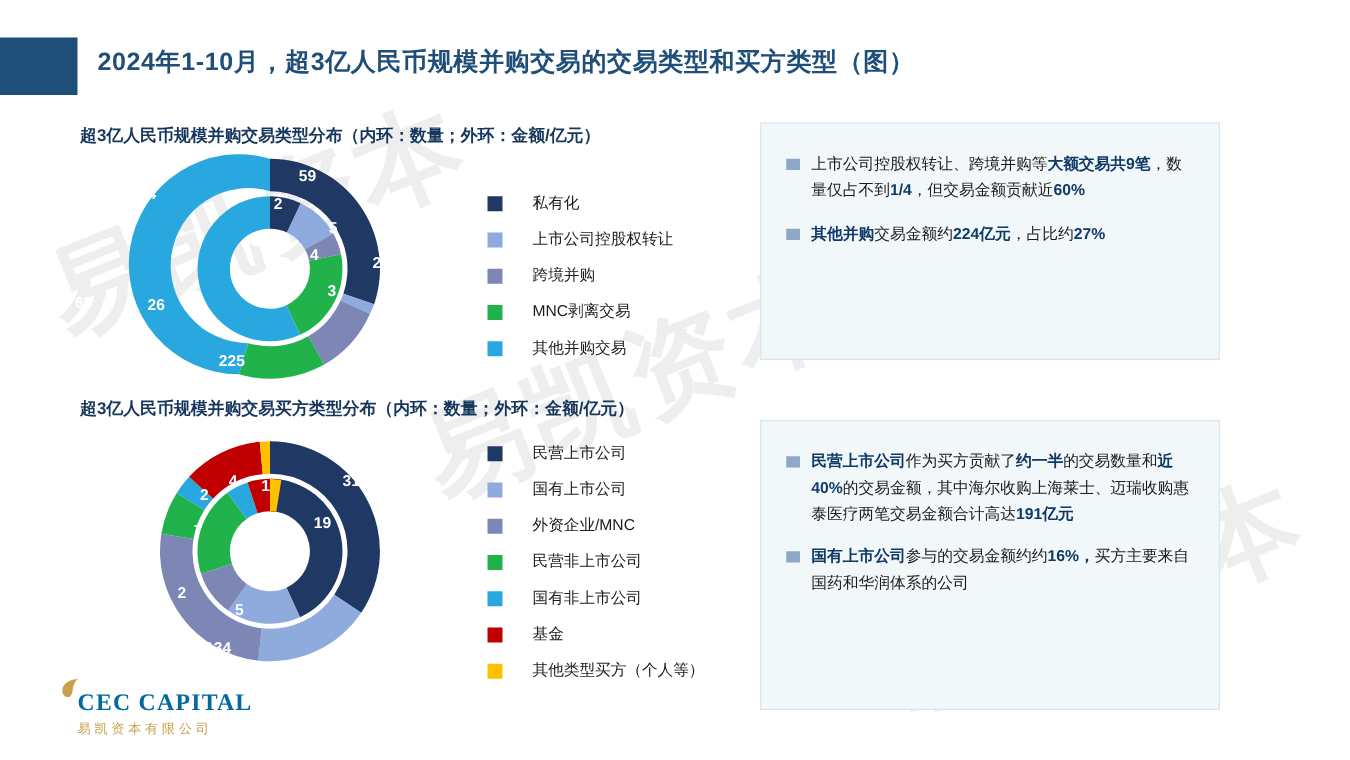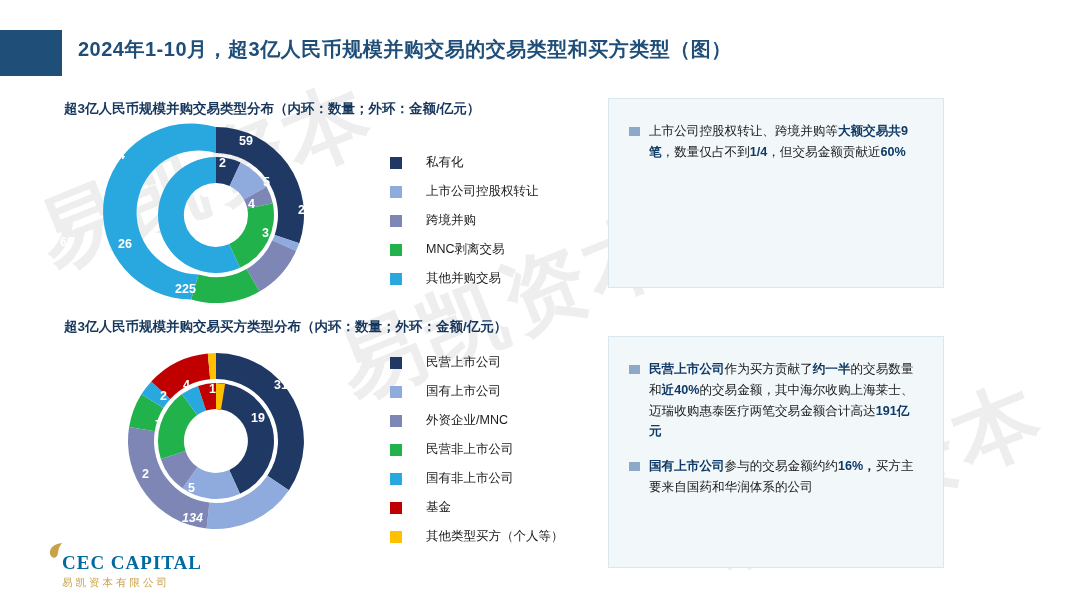--- a/index.html
+++ b/index.html
@@ -57,21 +57,21 @@
 
   .legend { position:absolute; font-size:12.5px; color:#1a1a1a; }
   #legend1 { left:390px; top:148px; }
   #legend2 { left:390px; top:348px; }
   .legend-row { display:flex; align-items:center; height:29px;gap:15px; }
   .legend-sw { width:12px; height:12px; margin-right:9px; flex:0 0 12px; }
   .legend-lb { white-space:nowrap; }
 
   
   .panel {
-    position:absolute; left:608px; width:336px;
+    position:absolute; left:608px; width:368px;
     background:#f2f7fa; border:1px solid #dbe7ef;
   }
   #panel1 { top:98px; height:190px; }
   #panel2 { top:336px; height:232px; }
   .bullet-list { padding:22px 22px 0 20px; }
   .bullet {
     display:flex; margin-bottom:14px;
     font-size:12.6px; line-height:1.65; color:#1a1a1a;
   }
   .bullet .mk {
@@ -195,21 +195,21 @@
         <path d="M -33.5 47.3 A 58 58 0 0 1 -55.2 17.9 L -30.5 9.9 A 32 32 0 0 0 -18.5 26.1 Z" fill="#7e86b5"></path>
         <path d="M -55.2 17.9 A 58 58 0 0 1 -34.1 -46.9 L -18.8 -25.9 A 32 32 0 0 0 -30.5 9.9 Z" fill="#21b24b"></path>
         <path d="M -34.1 -46.9 A 58 58 0 0 1 -18.0 -55.1 L -9.9 -30.4 A 32 32 0 0 0 -18.8 -25.9 Z" fill="#29a8e0"></path>
         <path d="M -18.0 -55.1 A 58 58 0 0 1 9.1 -57.3 L 5.0 -31.6 A 32 32 0 0 0 -9.9 -30.4 Z" fill="#c00000"></path>
         <path d="M 9.1 -57.3 A 58 58 0 0 1 0 -58 L 0 -32 A 32 32 0 0 0 5.0 -31.6 Z" fill="#ffc000"></path>
       </g>
     </g>
   </svg>
 
   <div class="dlabel" style="left:218px; top:42px;">315</div>
-  <div class="dlabel" style="left:126px; top:175px;font-style:italic;">134</div>
+  <div class="dlabel" style="left:108px; top:175px;">134</div>
   <div class="dlabel" style="left:9px;   top:150px;">212</div>
   <div class="dlabel" style="left:15px;  top:53px;">56</div>
   <div class="dlabel" style="left:36px;  top:24px;">21</div>
   <div class="dlabel" style="left:80px;  top:10px;">99</div>
   <div class="dlabel" style="left:145px; top:-5px;">7</div>
 
   <div class="dlabel" style="left:195px; top:75px;">19</div>
   <div class="dlabel" style="left:132px; top:145px;">5</div>
   <div class="dlabel" style="left:86px;  top:131px;">2</div>
   <div class="dlabel" style="left:99px;  top:82px;">7</div>
@@ -248,20 +248,24 @@
     <span class="legend-lb">其他类型买方（个人等）</span>
   </div>
 </div>
 
 <div class="panel" id="panel1">
   <div class="bullet-list" id="p1list">
       <div class="bullet">
         <span class="mk"></span>
         <span class="tx"><span>上市公司控股权转让、跨境并购等</span><span class="b">大额交易共9笔</span><span>，数量仅占不到</span><span class="b">1/4</span><span>，但交易金额贡献近</span><span class="b">60%</span></span>
       </div>
+      <div class="bullet">
+        <span class="mk"></span>
+        <span class="tx"><span class="b">其他并购</span><span>交易金额约</span><span class="b">224亿元</span><span>，占比约</span><span class="b">27%</span></span>
+      </div>
     </div>
 </div>
 
 <div class="panel" id="panel2">
   <div class="bullet-list" id="p2list">
       <div class="bullet">
         <span class="mk"></span>
         <span class="tx"><span class="b">民营上市公司</span><span>作为买方贡献了</span><span class="b">约一半</span><span>的交易数量和</span><span class="b">近40%</span><span>的交易金额，其中海尔收购上海莱士、迈瑞收购惠泰医疗两笔交易金额合计高达</span><span class="b">191亿元</span></span>
       </div>
       <div class="bullet">

